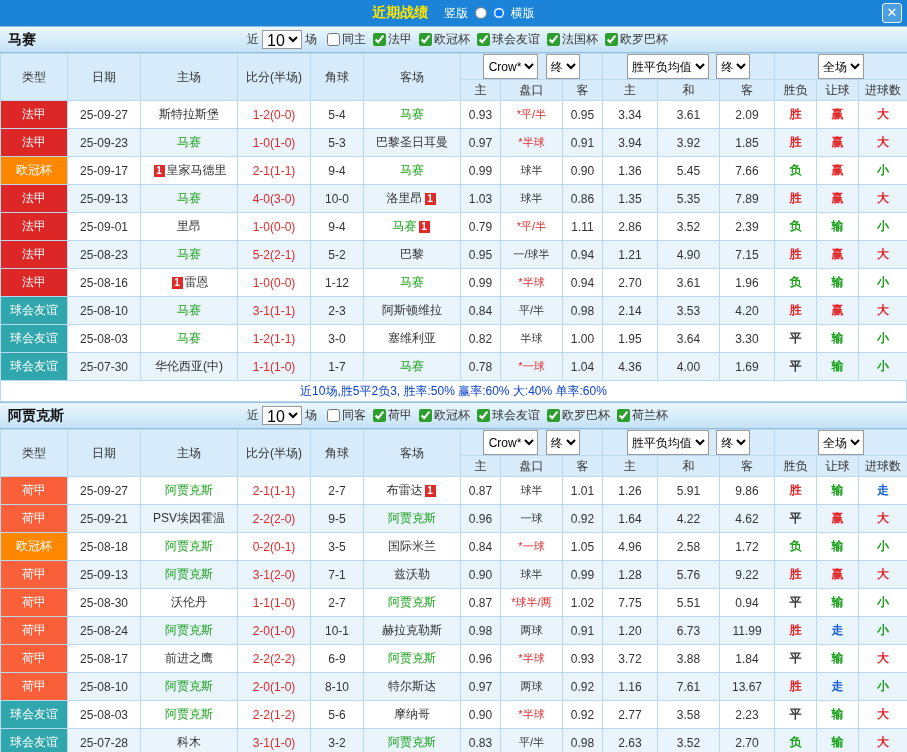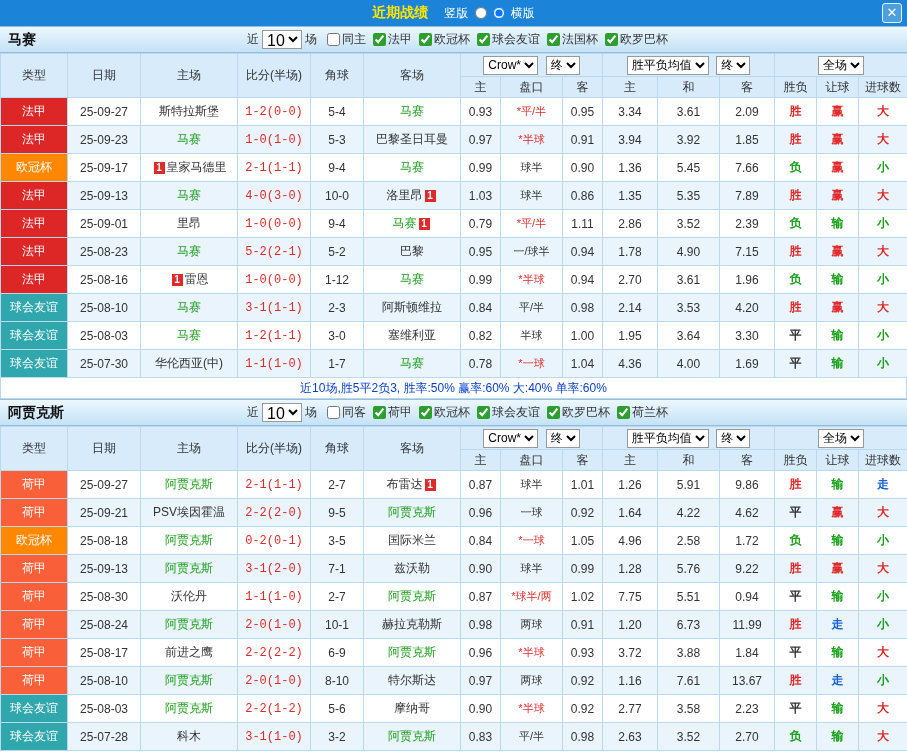--- a/index.html
+++ b/index.html
@@ -23,26 +23,26 @@
   .filters select{height:19px;font-size:16px;}
 
   table{border-collapse:collapse;table-layout:fixed;width:907px;}
   th,td{border:1px solid #bad8ee;text-align:center;white-space:nowrap;overflow:hidden;padding:0;}
   thead th{background:#d7ebfa;font-weight:normal;color:#333;}
   tr.hdr1 th{height:23px;}
   tr.hdr2 th{height:21px;}
   tbody td{height:28px;background:#fff;}
   tr.alt td{background:#e9f4fd;}
   select{border:1px solid #999;background:#fff;font-family:inherit;}
-  thead select{height:19px;font-size:12px;margin:0 2px;}
+  thead select{height:25px;font-size:12px;margin:0 2px;text-align:right;}
 
   td.league{color:#fff;}
   .hcap{font-size:11px;}
   .star{color:#e02a2a;}
-  .score{color:#e02a2a;font-family:Liberation Mono, monospace;}
+  .score{color:#e02a2a;}
   .focus{color:#21a121;}
   .badge{display:inline-block;width:11px;height:12px;line-height:12px;background:#e02a2a;color:#fff;
          font-size:10px;font-weight:bold;margin:0 2px;}
   .outcome{font-weight:bold;}
   .summary{height:21px;line-height:21px;text-align:center;color:#0a41cc;
            border:1px solid #bad8ee;border-top:none;font-size:12px;}
 </style>
 </head>
 <body>
 
@@ -226,21 +226,21 @@
         <tr class="alt">
           <td class="league" style="background: rgb(221, 38, 38);">法甲</td>
           <td>25-08-23</td>
           <td><span><span class="focus">马赛</span></span></td>
           <td class="score">5-2(2-1)</td>
           <td>5-2</td>
           <td><span><span>巴黎</span></span></td>
           <td class="num">0.95</td>
           <td class="hcap">一/球半</td>
           <td class="num">0.94</td>
-          <td class="num">1.78</td>
+          <td class="num">1.21</td>
           <td class="num">4.90</td>
           <td class="num">7.15</td>
           <td class="outcome" style="color: rgb(224, 42, 42);">胜</td>
           <td class="outcome" style="color: rgb(224, 42, 42);">赢</td>
           <td class="outcome" style="color: rgb(224, 42, 42);">大</td>
         </tr>
         <tr>
           <td class="league" style="background: rgb(221, 38, 38);">法甲</td>
           <td>25-08-16</td>
           <td><span><span class="badge">1</span><span>雷恩</span></span></td>

